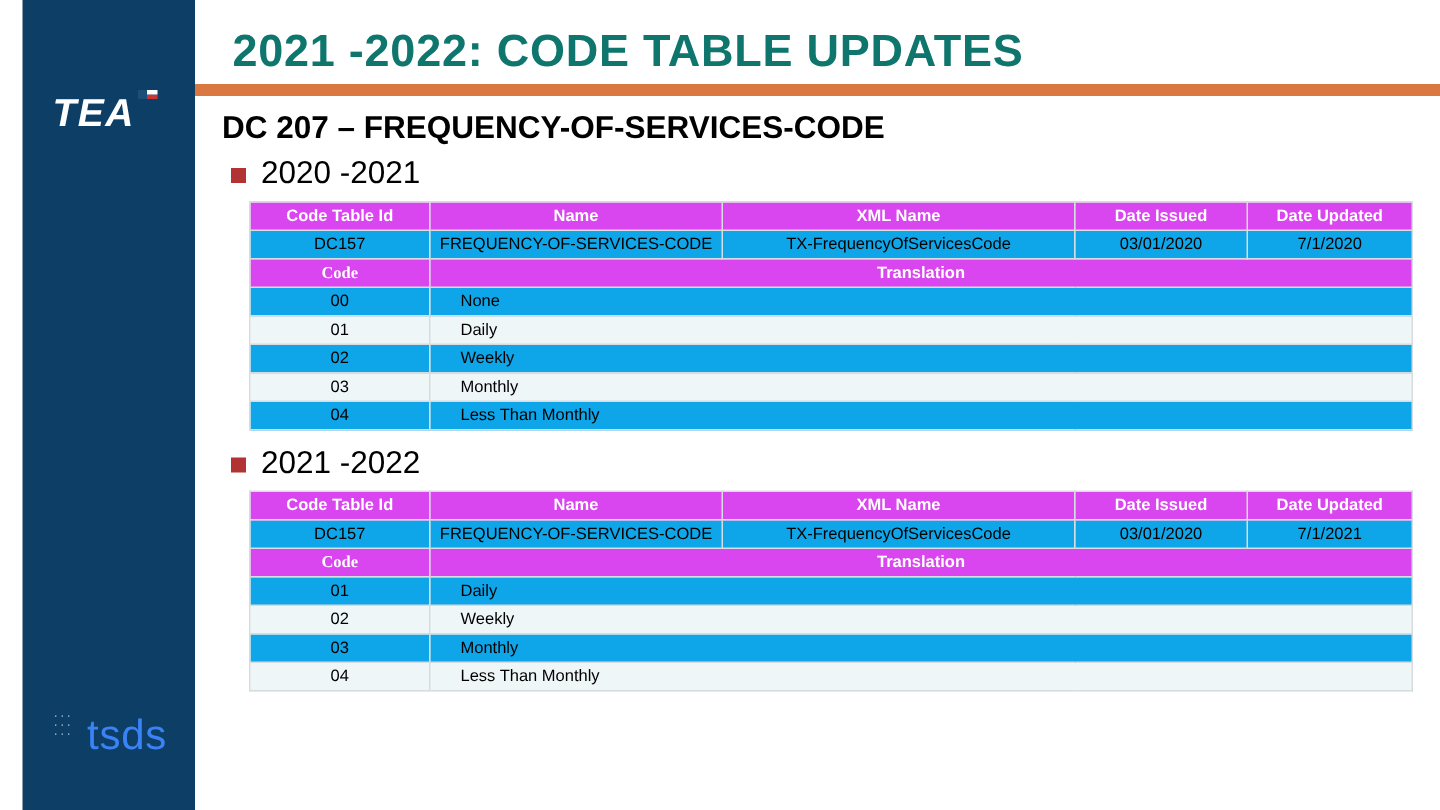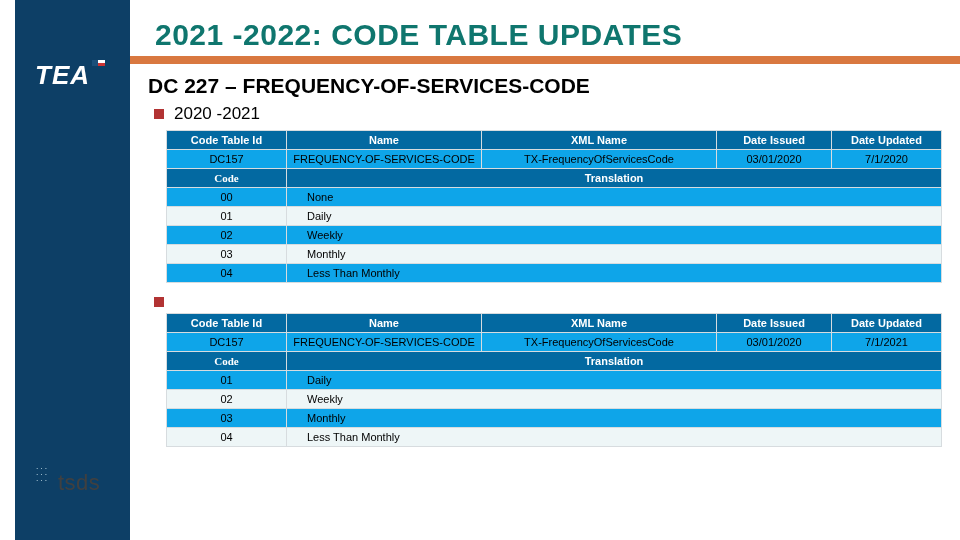--- a/index.html
+++ b/index.html
@@ -20,65 +20,65 @@
   .orange-rule { position: absolute; left: 130px; right: 0; top: 56px; height: 8px; background: #d97840; }
 
   
   .title { position: absolute; left: 155px; top: 18px; font-size: 30px; font-weight: 800; color: #0f766e; letter-spacing: .5px; }
 
   
   .content { position: absolute; left: 148px; right: 12px; top: 74px; bottom: 10px; }
 
   .subtitle { font-weight: 800; font-size: 21px; color: #000; margin-bottom: 6px; }
 
-  .bullet { display: flex; align-items: baseline; gap: 10px; font-size: 17px; margin: 4px 0 6px 6px; }
+  .bullet { display: flex; align-items: baseline; gap: 10px; font-size: 21px; margin: 4px 0 6px 6px; }
   .bullet .sq { width: 10px; height: 10px; background: #b23333; display: inline-block; margin-top: 4px; flex: 0 0 auto; }
   .bullet .txt { font-weight: 400; }
 
   
   .tbl-wrap { margin: 4px 0 10px 18px; }
 
   table { border-collapse: collapse; width: 775px; table-layout: fixed; font-size: 11px; }
   th, td { border: 1px solid #d7dcdf; padding: 3px 6px; text-align: center; vertical-align: middle; height: 18px; }
-  thead th { background: #0369a1; color: #fff; font-weight: 700; }
+  thead th { background: #d946ef; color: #fff; font-weight: 700; }
   tbody tr.even td { background: #eef6f7; }
   tbody tr.odd td { background: #0ea5e9; }
   td.left { text-align: left; padding-left: 20px; }
   col.c1 { width: 120px; }
   col.c2 { width: 195px; }
   col.c3 { width: 235px; }
   col.c4 { width: 115px; }
   col.c5 { width: 110px; }
 
   .subhead th.codeh { width: 120px; font-family: Liberation Serif, serif; }
   .subhead th.transh { }
 
   
-  .tsds { position: absolute; left: 36px; bottom: 44px; color: #404040; font-size: 22px; font-weight: 400; letter-spacing: .5px; }
+  .tsds { position: absolute; left: 36px; bottom: 34px; color: #3b82f6; font-size: 28px; font-weight: 400; letter-spacing: .5px; }
   .tsds .dots { display:inline-block; width:18px; height:18px; position:relative; margin-right:4px; top:-6px;}
   .tsds .dots::before { content:"···\A···\A···"; white-space:pre; font-size:7px; line-height:6px; letter-spacing:2px; position:absolute; left:0; top:0; color:#cfe6ef;}
 </style>
 </head>
 <body>
 
 <div class="slide">
 
   <div class="left-band"></div>
 
   <div class="tea-logo">
     <span>TEA</span><span class="flag"></span>
   </div>
 
   <div class="orange-rule"></div>
 
   <div class="title">2021 -2022: CODE TABLE UPDATES</div>
 
   <div class="content">
 
-    <div class="subtitle">DC 227 – FREQUENCY-OF-SERVICES-CODE</div>
+    <div class="subtitle">DC 207 – FREQUENCY-OF-SERVICES-CODE</div>
 
     <div class="bullet">
       <span class="sq"></span>
       <span class="txt">2020 -2021</span>
     </div>
 
     <div class="tbl-wrap">
       <table>
         <colgroup>
             <col class="c1">
@@ -131,20 +131,21 @@
           <tr class="odd">
             <td>04</td>
             <td class="left" colspan="4">Less Than Monthly</td>
           </tr>
         </tbody>
       </table>
     </div>
 
     <div class="bullet">
       <span class="sq"></span>
+      <span class="txt">2021 -2022</span>
     </div>
 
     <div class="tbl-wrap">
       <table>
         <colgroup>
             <col class="c1">
             <col class="c2">
             <col class="c3">
             <col class="c4">
             <col class="c5">

